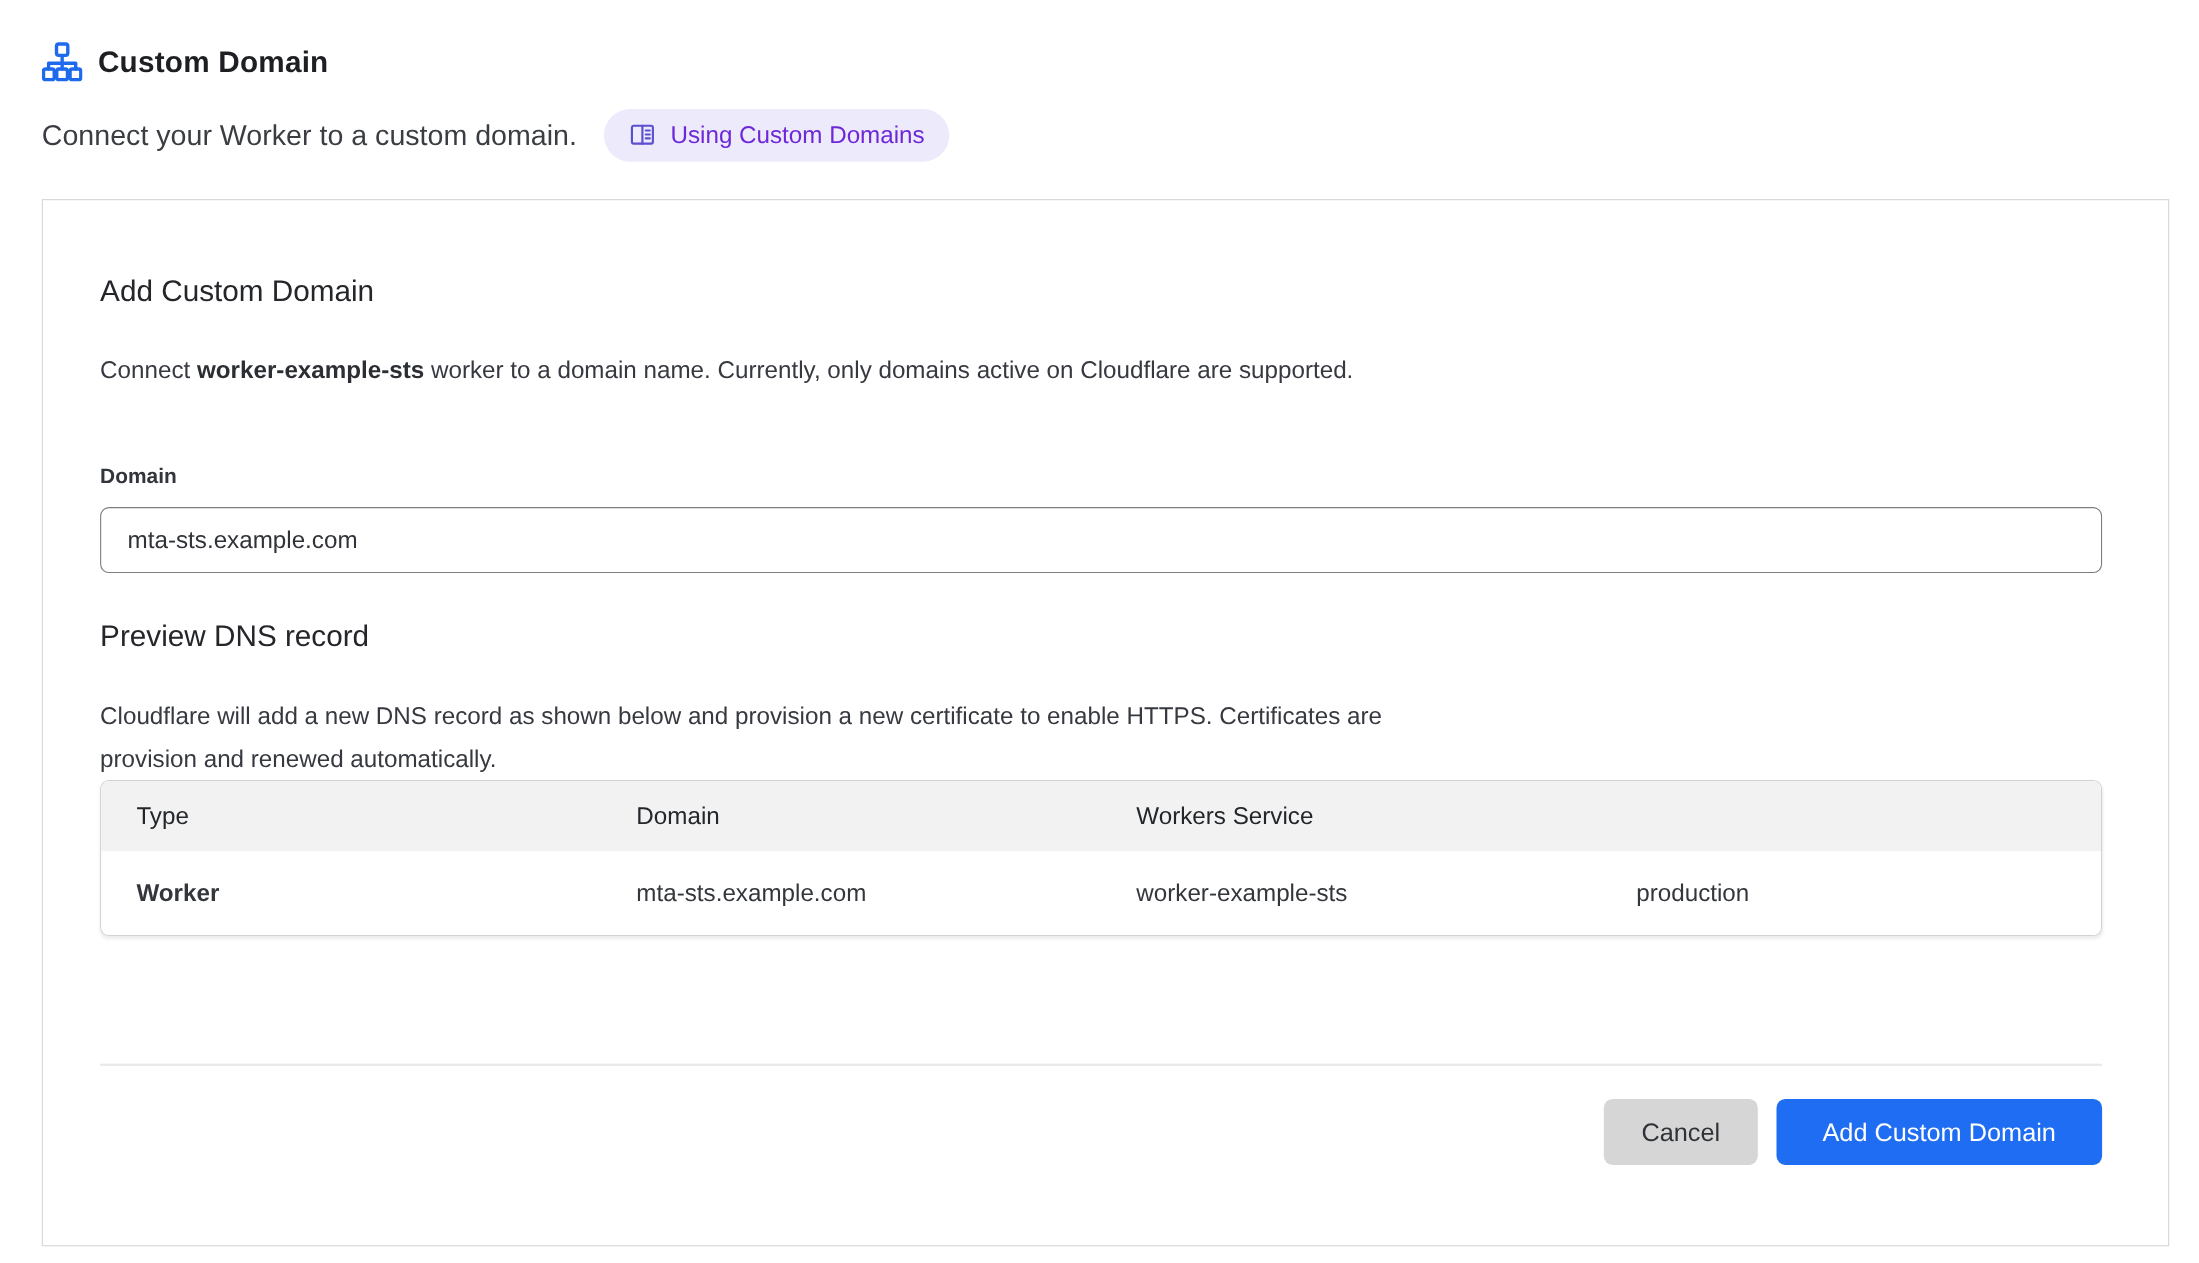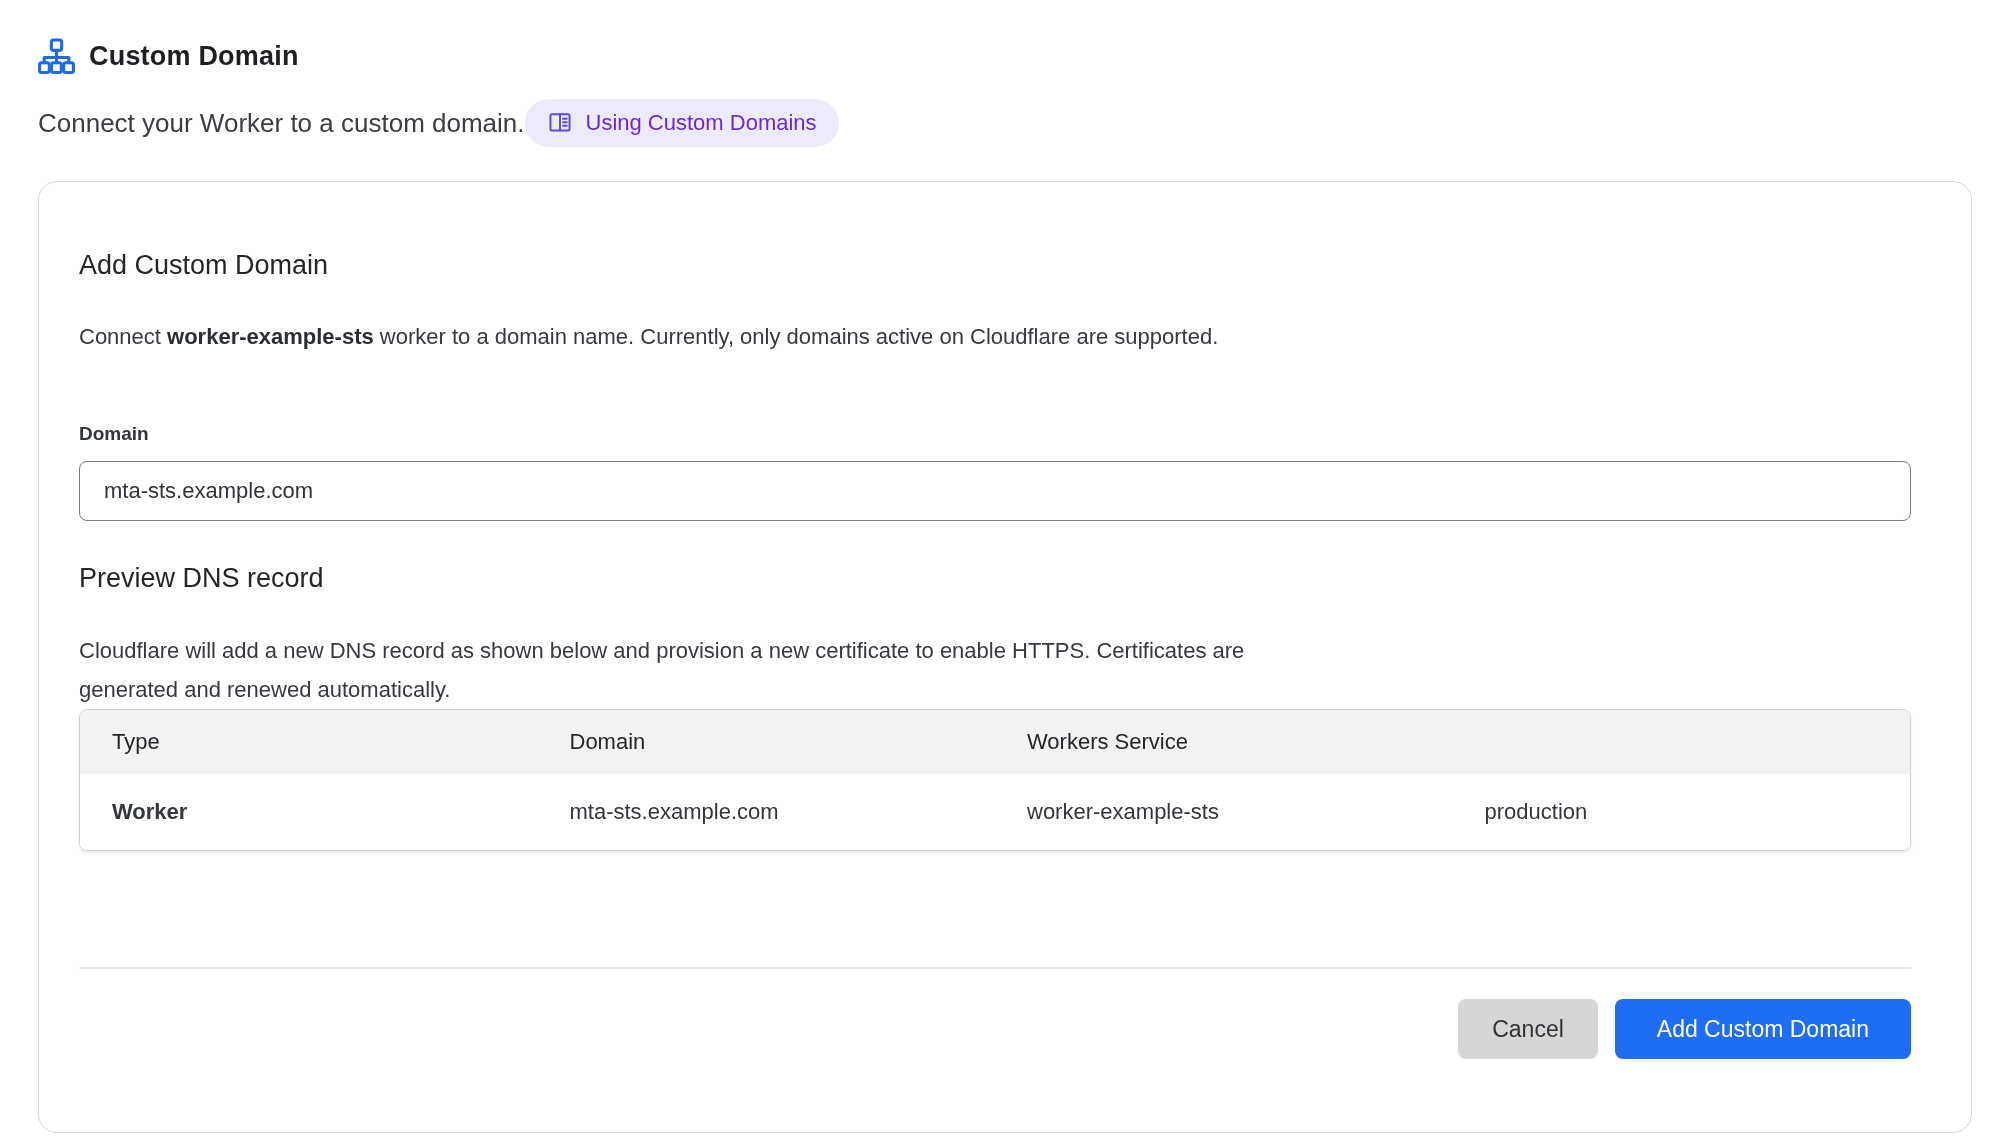--- a/index.html
+++ b/index.html
@@ -10,38 +10,38 @@
     color: #36393f;
     overflow: hidden;
   }
   .page { padding: 38px 27px 0 38px; }
 
   
   .title-row { display: flex; align-items: center; gap: 14px; }
   .title-row h1 { font-size: 27px; font-weight: 600; color: #1d1f23; letter-spacing: .2px; }
   .sitemap-svg { display: block; }
 
-  .subtitle-row { display: flex; align-items: center; margin-top: 24px; }
+  .subtitle-row { display: flex; align-items: center; margin-top: 24px; gap: 24px; }
   .subtitle { font-size: 26px; font-weight: 400; color: #3a3d42; }
   .docs-badge {
     display: inline-flex; align-items: center; gap: 13px;
     background: #edeafb; border: none; cursor: pointer;
     border-radius: 999px; padding: 11px 22px;
     font-family: inherit; font-size: 22px; color: #6d28d9;
   }
   .docs-badge svg { display: block; }
 
   
   .card {
     margin-top: 34px;
     width: 1934px; height: 952px;
     background: #ffffff;
     border: 1px solid #d6d6d6;
-    border-radius: 19px;
-    padding: 66px 60px 0 40px;
+    border-radius: 0;
+    padding: 66px 60px 0 52px;
   }
   .card h2 { font-size: 27px; font-weight: 400; color: #24262a; line-height: 34px; }
   .card .desc { margin-top: 38px; font-size: 22px; line-height: 33px; color: #36393f; }
   .card .desc b { font-weight: 700; color: #2b2e33; }
 
   .field-label { display: block; margin-top: 70px; font-size: 19px; font-weight: 700; color: #32353a; }
   .domain-input {
     display: block; margin-top: 16px;
     width: 100%; height: 60px;
     border: 1.5px solid #7d7d7d; border-radius: 8px;
@@ -118,21 +118,21 @@
 
     <p class="desc"><span>Connect </span><b>worker-example-sts</b><span> worker to a domain name. Currently, only domains active on Cloudflare are supported.</span></p>
 
     <label class="field-label" for="domain-input">Domain</label>
     <input id="domain-input" class="domain-input" type="text" value="mta-sts.example.com" style="">
 
     <h2 class="preview-heading">Preview DNS record</h2>
 
     <p class="preview-desc">
       <span style="display:block">Cloudflare will add a new DNS record as shown below and provision a new certificate to enable HTTPS. Certificates are</span>
-      <span style="display:block">generated and renewed automatically.</span>
+      <span style="display:block">provision and renewed automatically.</span>
     </p>
 
     <div class="dns-table">
       <div class="dns-row head">
         <div class="cell">Type</div>
         <div class="cell">Domain</div>
         <div class="cell">Workers Service</div>
       </div>
       <div class="dns-row body">
         <div class="cell strong">Worker</div>

